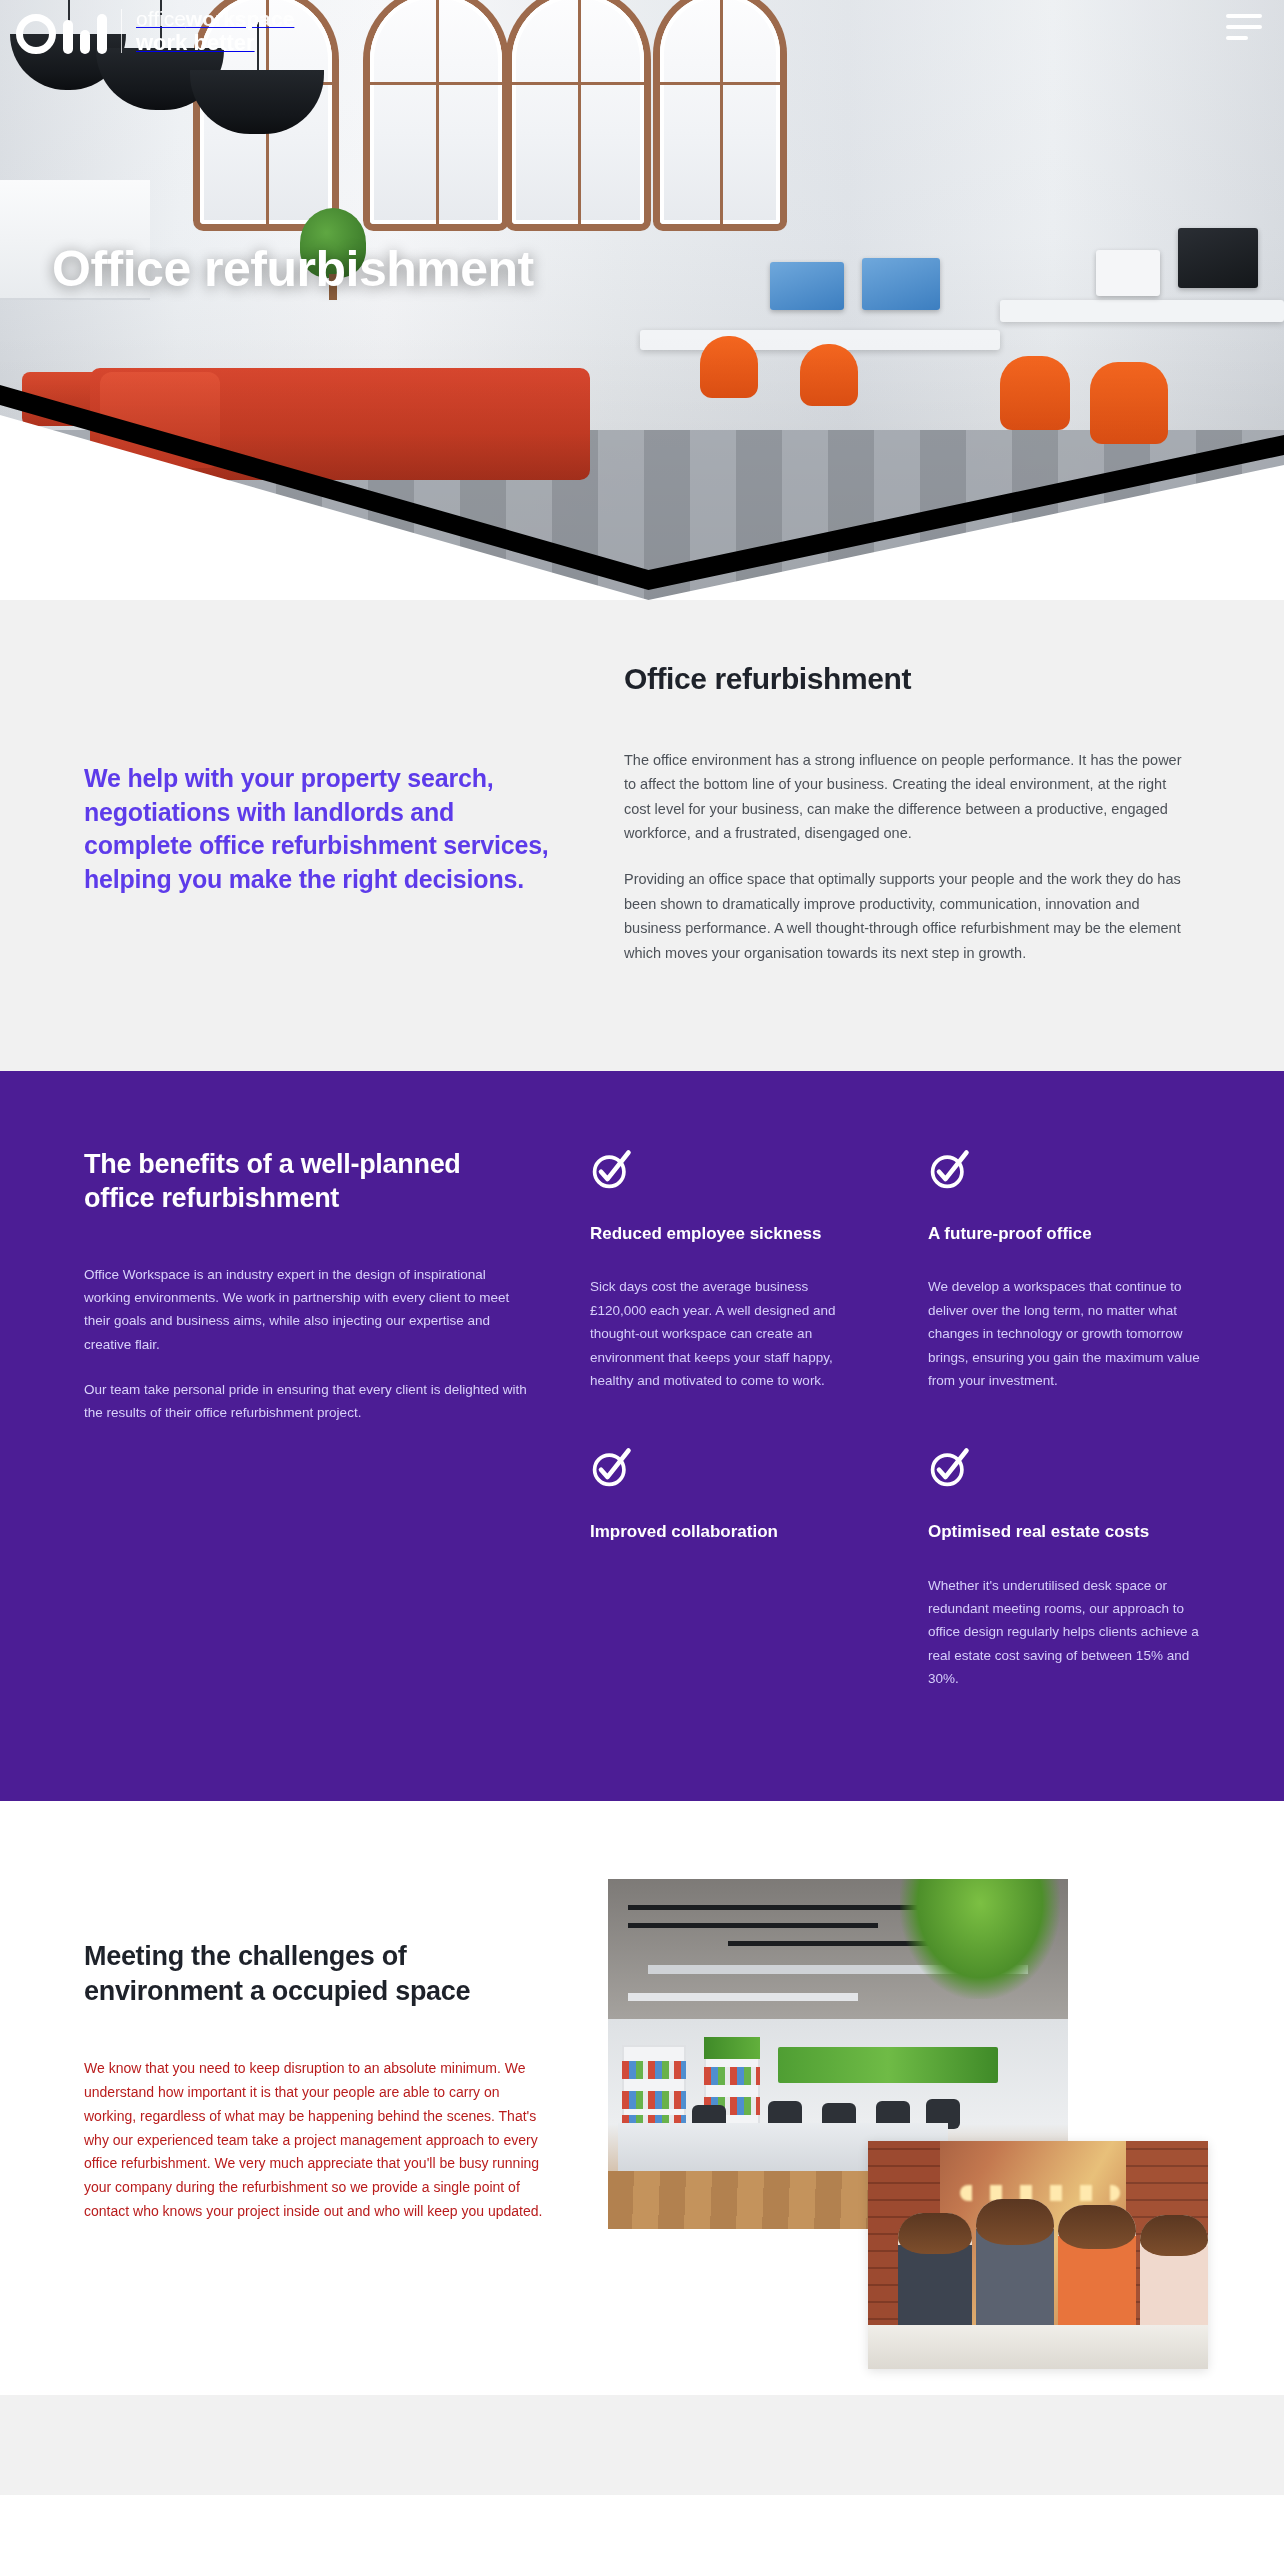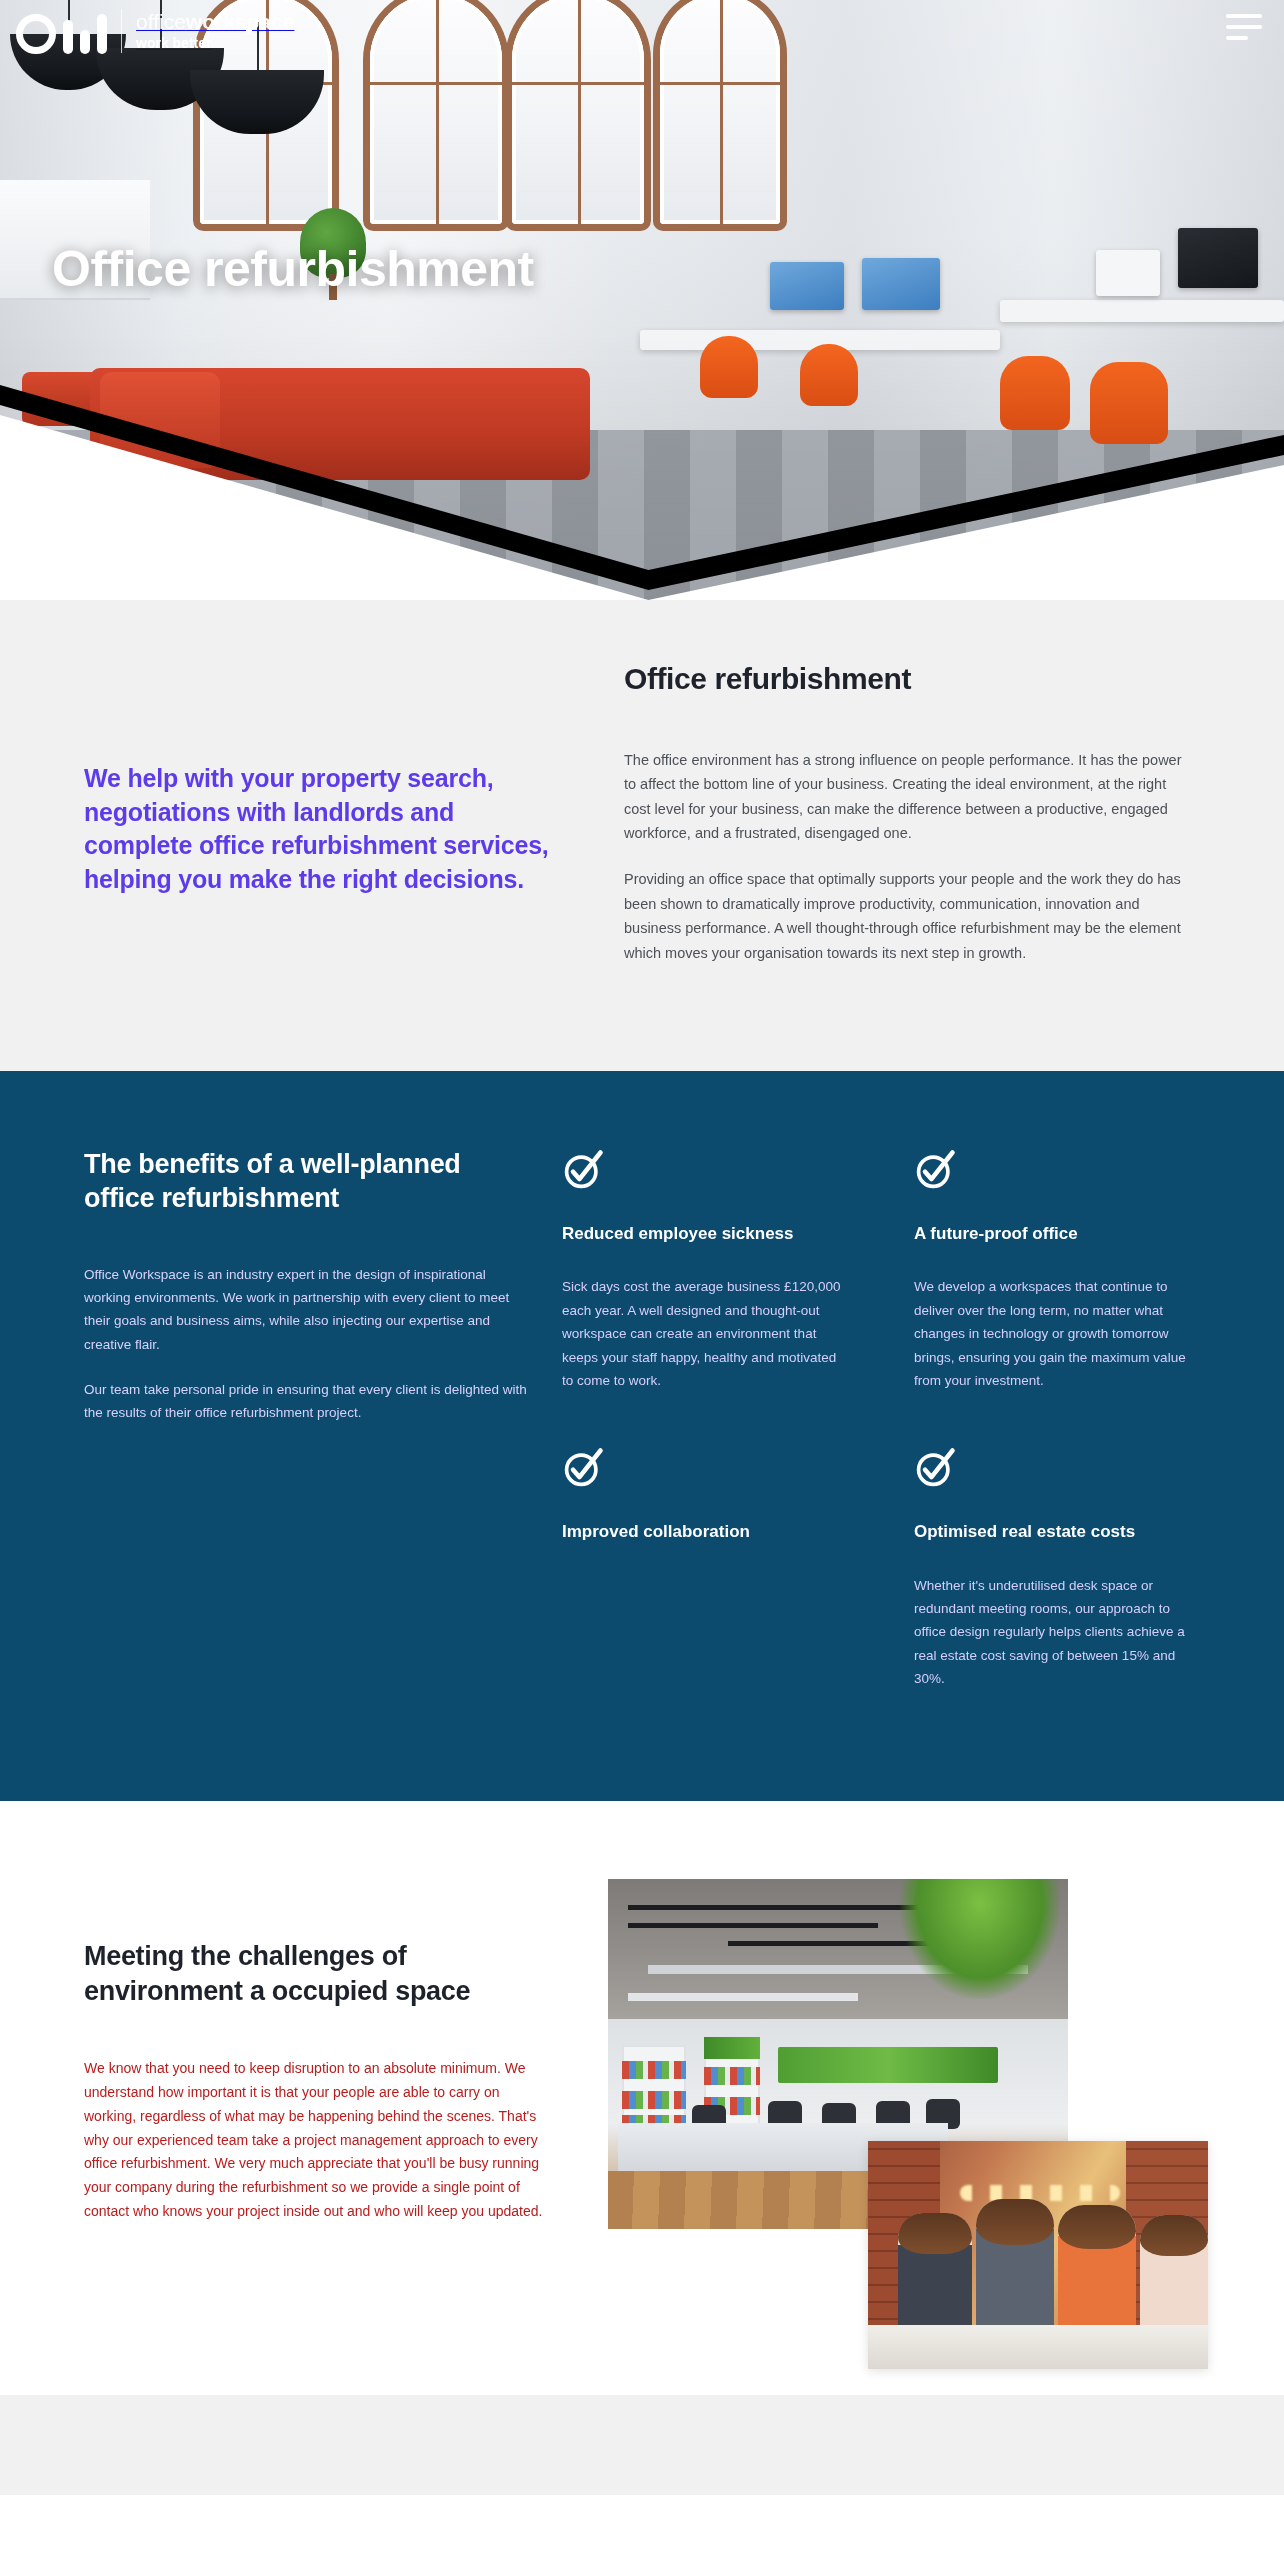--- a/index.html
+++ b/index.html
@@ -100,21 +100,21 @@
   
   .logo { position:absolute; left:16px; top:8px; z-index:8; display:flex; align-items:center; gap:14px; }
   .logo-mark { display:flex; align-items:flex-end; gap:7px; height:46px; }
   .lm-ring { width:40px; height:40px; border-radius:50%; border:7px solid #fff; }
   .lm-bar { background:#fff; border-radius:5px; }
   .lm-b1{ width:10px; height:34px; } .lm-b2{ width:10px; height:24px; } .lm-b3{ width:10px; height:40px; }
   .logo-sep { width:1px; height:44px; background:rgba(255,255,255,.75); }
   .logo-txt { color:#fff; line-height:1.08; }
   .logo-l1 { font-size:21px; font-weight:400; opacity:.94; }
   .logo-l1 b { font-weight:700; }
-  .logo-l2 { font-size:14px; font-weight:700; }
+  .logo-l2 { font-size:22px; font-weight:700; }
   
   .burger { position:absolute; right:22px; top:14px; z-index:8; width:36px; display:flex; flex-direction:column; gap:7px; cursor:pointer; }
   .burger span { display:block; height:4px; background:#fff; border-radius:2px; }
   .burger span:nth-child(3){ width:22px; }
 
   
   .crumbs { padding:36px 0 44px 84px; font-size:13.5px; color:#1e222a; }
   .crumbs a { color:#3c414b; text-decoration:underline; }
   .crumbs .sep { color:#9aa0a8; padding:0 4px; }
   .crumbs .cur { font-weight:700; color:#1e222a; }
@@ -123,21 +123,21 @@
   .intro { background:#f1f1f1; padding:62px 84px 84px; display:flex; gap:70px; }
   .intro-left { width:470px; padding-top:100px; }
   .intro-lead {
     font-size:25px; line-height:1.34; font-weight:700; color:#5d3bea; letter-spacing:-.2px;
   }
   .intro-right { width:560px; }
   .intro-h { font-size:30px; font-weight:700; letter-spacing:-.4px; margin-bottom:52px; color:#1e222a; }
   .intro-p { font-size:14.5px; line-height:1.68; color:#4c5158; margin-bottom:22px; }
 
   
-  .benefits { background:#0c4a6e; color:#fff; padding:76px 84px 110px; display:flex; gap:28px; }
+  .benefits { background:#4c1d95; color:#fff; padding:76px 84px 110px; display:flex; gap:56px; }
   .ben-left { width:450px; }
   .ben-h { font-size:27px; font-weight:700; line-height:1.26; letter-spacing:-.3px; margin-bottom:48px; }
   .ben-p { font-size:13.5px; line-height:1.72; color:#d9d2fb; margin-bottom:22px; }
   .ben-grid { flex:1; display:grid; grid-template-columns:1fr 1fr; gap:52px 66px; }
   .card-icon { width:44px; height:44px; margin-bottom:28px; }
   .card-h { font-size:17px; font-weight:700; line-height:1.33; margin-bottom:30px; }
   .card-p { font-size:13.5px; line-height:1.74; color:#d6cffb; }
 
   
   .chall { background:#fff; padding:78px 84px 96px; display:flex; gap:60px; position:relative; }

